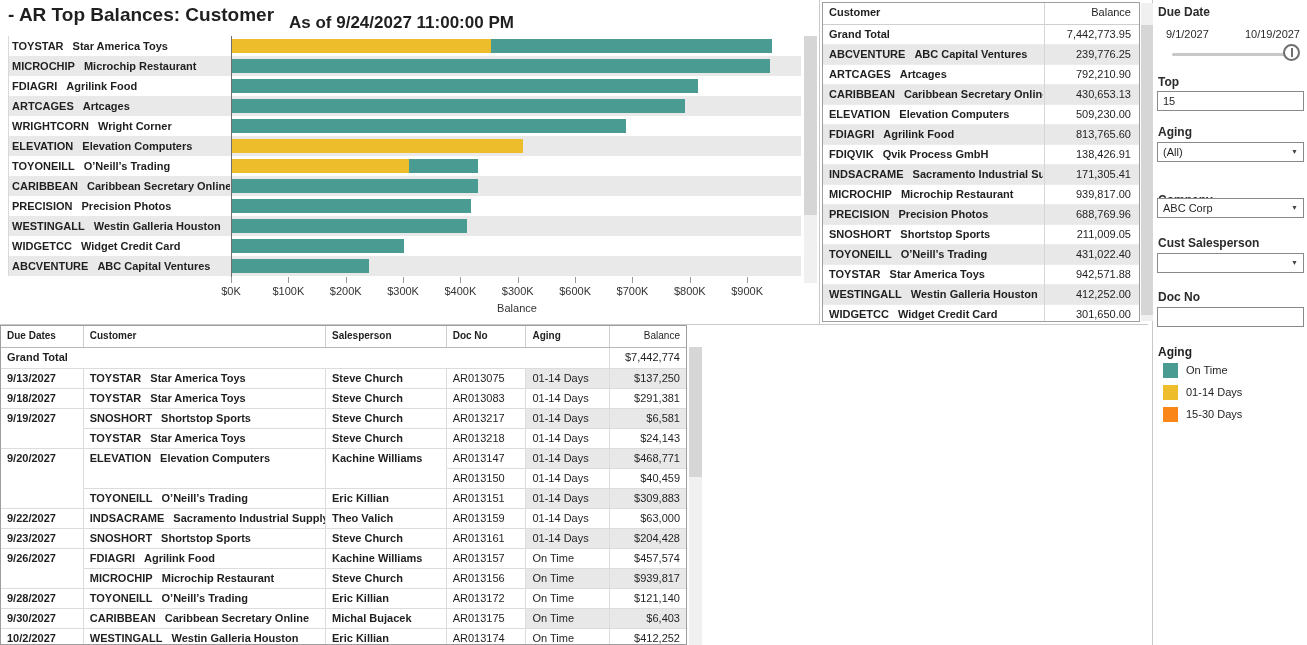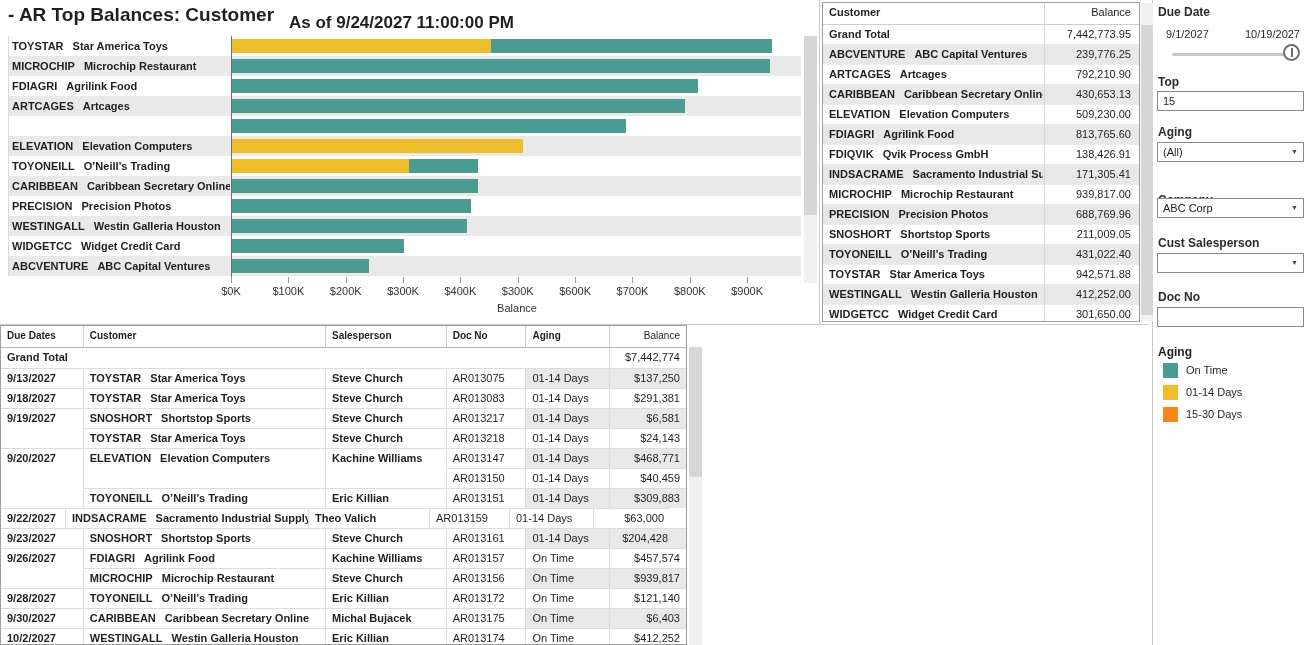--- a/index.html
+++ b/index.html
@@ -100,20 +100,21 @@
           <div class="seg" style="width: 467px; background: rgb(74, 156, 147);"></div>
         </div>
       </div>
       <div class="crow band" style="top: 96px;">
         <div class="clabel"><span>ARTCAGES</span><span class="cname">Artcages</span></div>
         <div class="cbars">
           <div class="seg" style="width: 454px; background: rgb(74, 156, 147);"></div>
         </div>
       </div>
       <div class="crow" style="top: 116px;">
+        <div class="clabel"><span>WRIGHTCORN</span><span class="cname">Wright Corner</span></div>
         <div class="cbars">
           <div class="seg" style="width: 395px; background: rgb(74, 156, 147);"></div>
         </div>
       </div>
       <div class="crow band" style="top: 136px;">
         <div class="clabel"><span>ELEVATION</span><span class="cname">Elevation Computers</span></div>
         <div class="cbars">
           <div class="seg" style="width: 292px; background: rgb(237, 189, 44);"></div>
         </div>
       </div>
@@ -323,34 +324,34 @@
         </div>
         <div class="dt-row">
           <div class="dc bold nt" style="width: 83px;"></div>
           <div class="dc bold" style="width: 243px;"><span>TOYONEILL</span><span class="cname">O’Neill’s Trading</span></div>
           <div class="dc bold" style="width: 121px;">Eric Killian</div>
           <div class="dc" style="width: 80px;">AR013151</div>
           <div class="dc bandcell" style="width: 84px;">01-14 Days</div>
           <div class="dc right last bandcell" style="width: 76px;">$309,883</div>
         </div>
         <div class="dt-row">
-          <div class="dc bold" style="width: 65px;">9/22/2027</div>
+          <div class="dc bold" style="width: 83px;">9/22/2027</div>
           <div class="dc bold" style="width: 243px;"><span>INDSACRAME</span><span class="cname">Sacramento Industrial Supply</span></div>
           <div class="dc bold" style="width: 121px;">Theo Valich</div>
           <div class="dc" style="width: 80px;">AR013159</div>
           <div class="dc" style="width: 84px;">01-14 Days</div>
           <div class="dc right last" style="width: 76px;">$63,000</div>
         </div>
         <div class="dt-row">
           <div class="dc bold" style="width: 83px;">9/23/2027</div>
           <div class="dc bold" style="width: 243px;"><span>SNOSHORT</span><span class="cname">Shortstop Sports</span></div>
           <div class="dc bold" style="width: 121px;">Steve Church</div>
           <div class="dc" style="width: 80px;">AR013161</div>
           <div class="dc bandcell" style="width: 84px;">01-14 Days</div>
-          <div class="dc right last bandcell" style="width: 76px; text-align: center;">$204,428</div>
+          <div class="dc right last bandcell" style="width: 76px;">$204,428</div>
         </div>
         <div class="dt-row">
           <div class="dc bold" style="width: 83px;">9/26/2027</div>
           <div class="dc bold" style="width: 243px;"><span>FDIAGRI</span><span class="cname">Agrilink Food</span></div>
           <div class="dc bold" style="width: 121px;">Kachine Williams</div>
           <div class="dc" style="width: 80px;">AR013157</div>
           <div class="dc" style="width: 84px;">On Time</div>
           <div class="dc right last" style="width: 76px;">$457,574</div>
         </div>
         <div class="dt-row">

